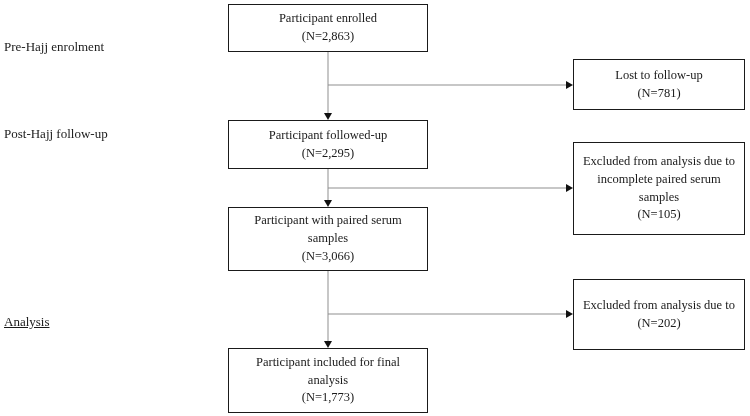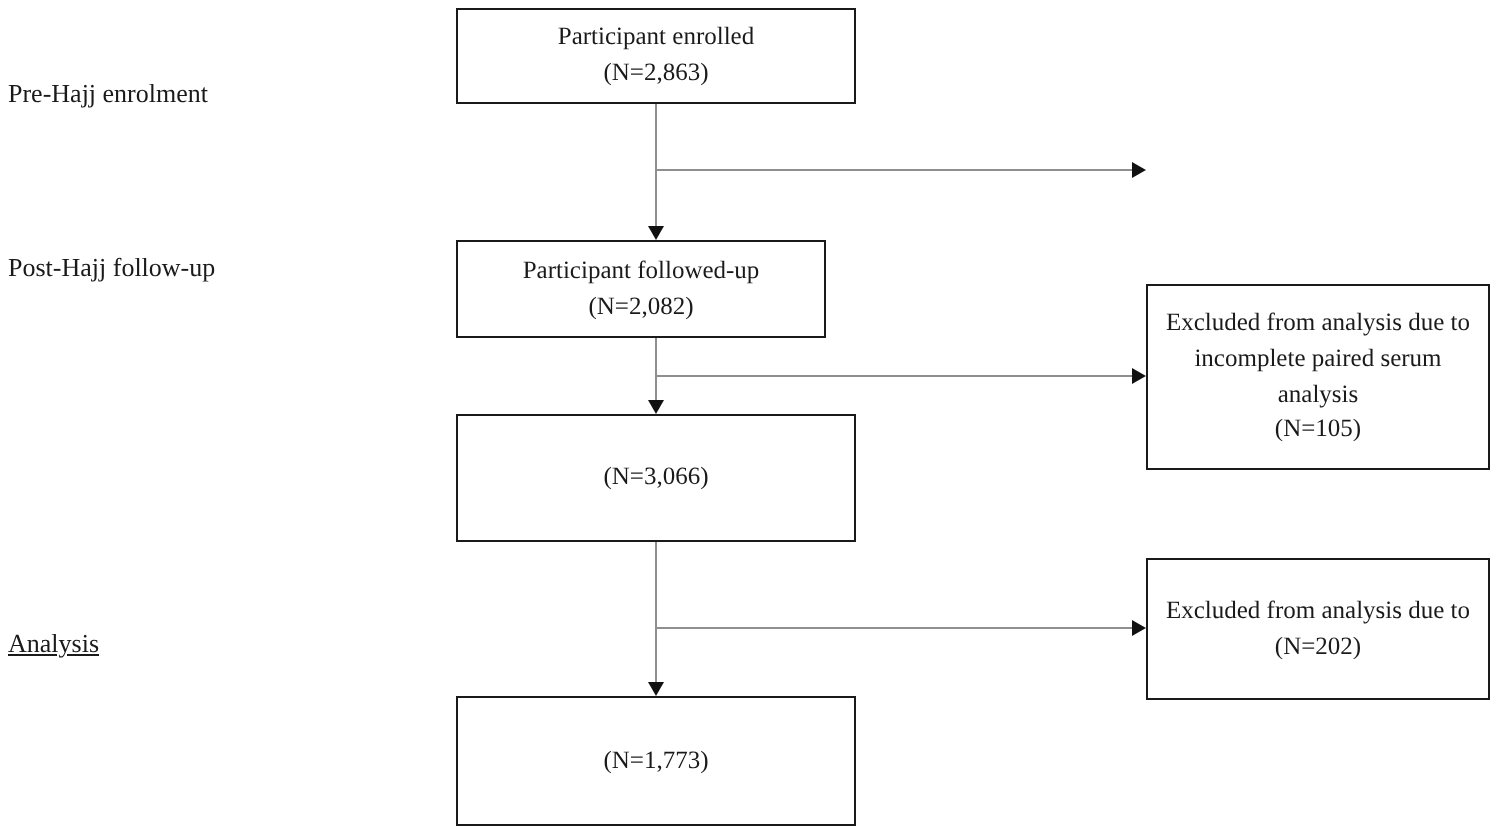--- a/index.html
+++ b/index.html
@@ -38,21 +38,21 @@
     padding: 2px 6px;
   }
   .stage-label {
     position: absolute;
     left: 4px;
     font-size: 13px;
     white-space: nowrap;
   }
   
   .mb0 { left: 228px; top: 4px;   width: 200px; height: 48px; }
-  .mb1 { left: 228px; top: 120px; width: 185px; height: 49px; }
+  .mb1 { left: 228px; top: 120px; width: 200px; height: 49px; }
   .mb2 { left: 228px; top: 207px; width: 200px; height: 64px; }
   .mb3 { left: 228px; top: 348px; width: 200px; height: 65px; }
   
   .sb0 { left: 573px; top: 59px;  width: 172px; height: 51px; }
   .sb1 { left: 573px; top: 142px; width: 172px; height: 93px; }
   .sb2 { left: 573px; top: 279px; width: 172px; height: 71px; }
   
   .sl0 { top: 19px; margin-top: 20px; }
   .sl1 { top: 126px; text-align: center; }
   .sl2 { top: 314px; text-decoration: underline; }
@@ -95,35 +95,41 @@
   <div class="stage-label sl1">Post-Hajj follow-up</div>
   <div class="stage-label sl2">Analysis</div>
 
   <div class="box mb0">
     <div>Participant enrolled</div>
     <div>(N=2,863)</div>
   </div>
 
   <div class="box mb1">
     <div>Participant followed-up</div>
-    <div>(N=2,082)</div>
+    <div>(N=2,295)</div>
   </div>
 
   <div class="box mb2">
+    <div>Participant with paired serum samples</div>
     <div>(N=3,066)</div>
   </div>
 
   <div class="box mb3">
+    <div>Participant included for final analysis</div>
     <div>(N=1,773)</div>
   </div>
 
+  <div class="box sb0">
+    <div>Lost to follow-up</div>
+    <div>(N=781)</div>
+  </div>
 
   <div class="box sb1">
     <div>Excluded from analysis due to</div>
-    <div>incomplete paired serum analysis</div>
+    <div>incomplete paired serum samples</div>
     <div>(N=105)</div>
   </div>
 
   <div class="box sb2">
     <div>Excluded from analysis due to</div>
     <div>(N=202)</div>
   </div>
 
 </div>
 

